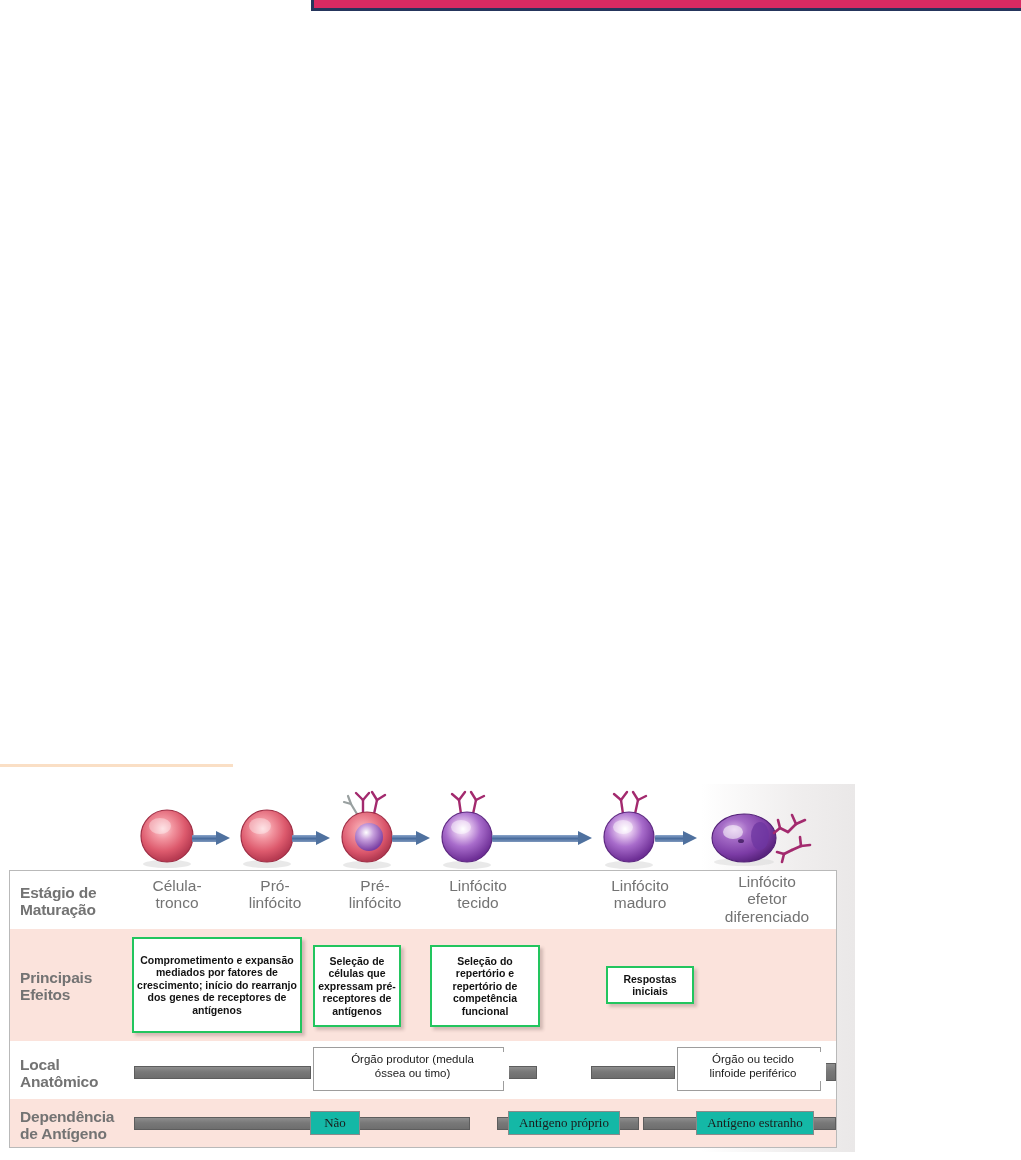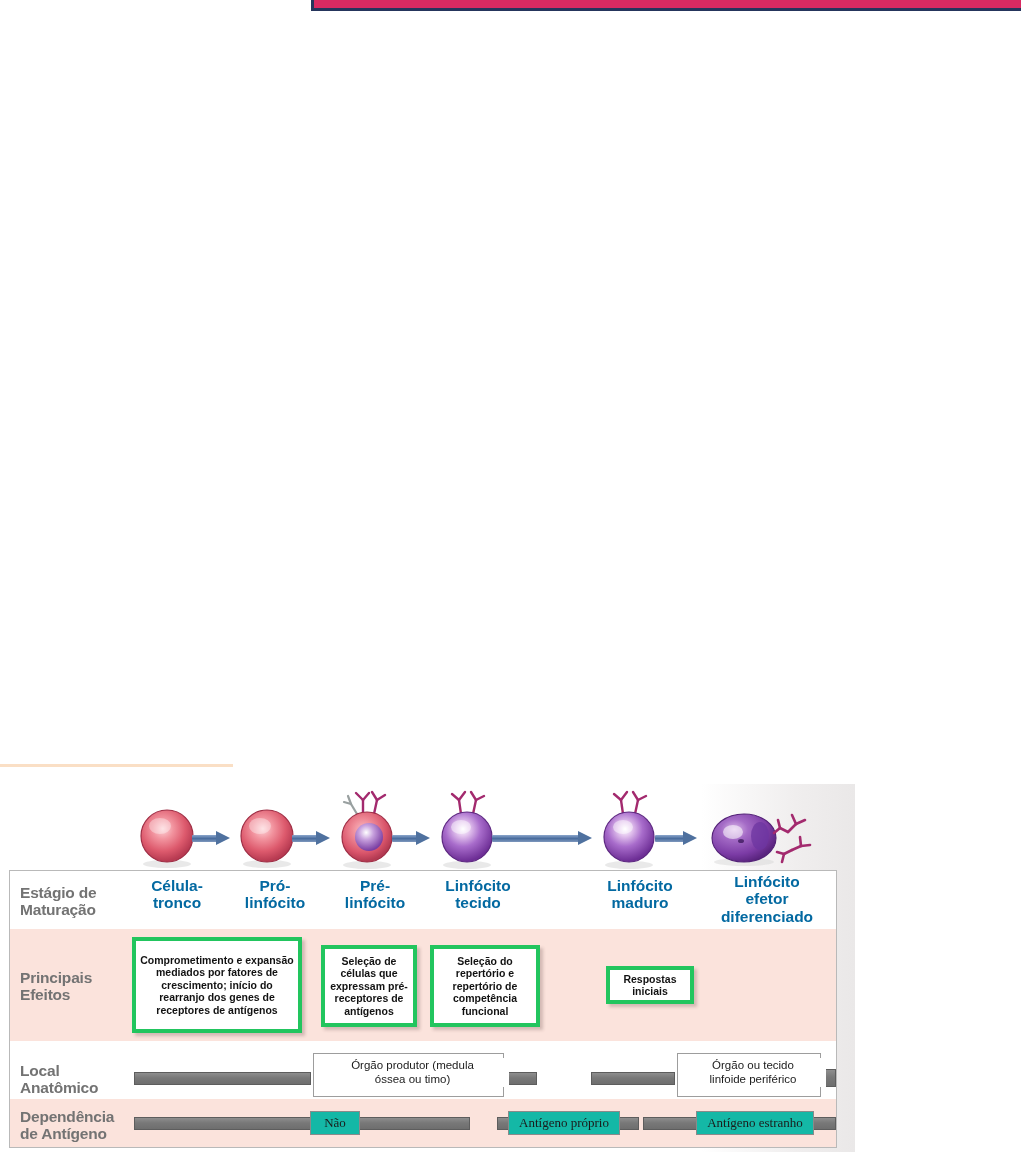--- a/index.html
+++ b/index.html
@@ -100,49 +100,48 @@
     border: 1px solid #b9b9b9;
     background: #ffffff;
     box-sizing: border-box;
   }
   .row { position: absolute; left: 0; width: 100%; box-sizing: border-box; }
   .row-white { background: #ffffff; }
   .row-pink  { background: #fbe3dc; }
 
   #row-stage { top: 0px;   height: 58px; }
   #row-effects { top: 58px; height: 112px; }
-  #row-local { top: 176px; height: 58px; }
+  #row-local { top: 170px; height: 58px; }
   #row-dep   { top: 228px; height: 48px; }
 
   .rowlabel {
     position: absolute;
     left: 10px;
     font-weight: bold;
     font-size: 15.5px;
     color: #737373;
     line-height: 1.12;
     letter-spacing: -0.2px;
   }
 
   
   .stagecell {
     position: absolute;
     top: 6px;
     font-size: 15.5px;
-    color: #0369a1;
+    color: #737373;
     line-height: 1.12;
     text-align: center;
-    font-weight: bold;
   }
 
   
   .fxbox {
     position: absolute;
     background: #ffffff;
-    border: 4px solid #22c55e;
+    border: 2px solid #22c55e;
     box-sizing: border-box;
     font-size: 10.5px;
     font-weight: bold;
     color: #121212;
     line-height: 1.18;
     text-align: center;
     display: flex;
     align-items: center;
     justify-content: center;
     padding: 12px 3px;
@@ -416,21 +415,21 @@
     </div>
 
     <div class="row row-pink" id="row-effects">
       <div class="rowlabel" style="top:40px;">
         <div>Principais</div>
         <div>Efeitos</div>
       </div>
 
       <div class="fxbox" style="left:122px; top:8px; width:170px; height:96px;">Comprometimento e expansão mediados por fatores de crescimento; início do rearranjo dos genes de receptores de antígenos</div>
 
-      <div class="fxbox" style="left:311px; top:16px; width:96px; height:82px;">Seleção de células que expressam pré-receptores de antígenos</div>
+      <div class="fxbox" style="left:303px; top:16px; width:88px; height:82px;">Seleção de células que expressam pré-receptores de antígenos</div>
 
       <div class="fxbox" style="left:420px; top:16px; width:110px; height:82px;">Seleção do repertório e repertório de competência funcional</div>
 
       <div class="fxbox" style="left:596px; top:37px; width:88px; height:38px;">Respostas iniciais</div>
 
     </div>
 
     <div class="row row-white" id="row-local">
       <div class="rowlabel" style="top:15px;">
         <div>Local</div>

